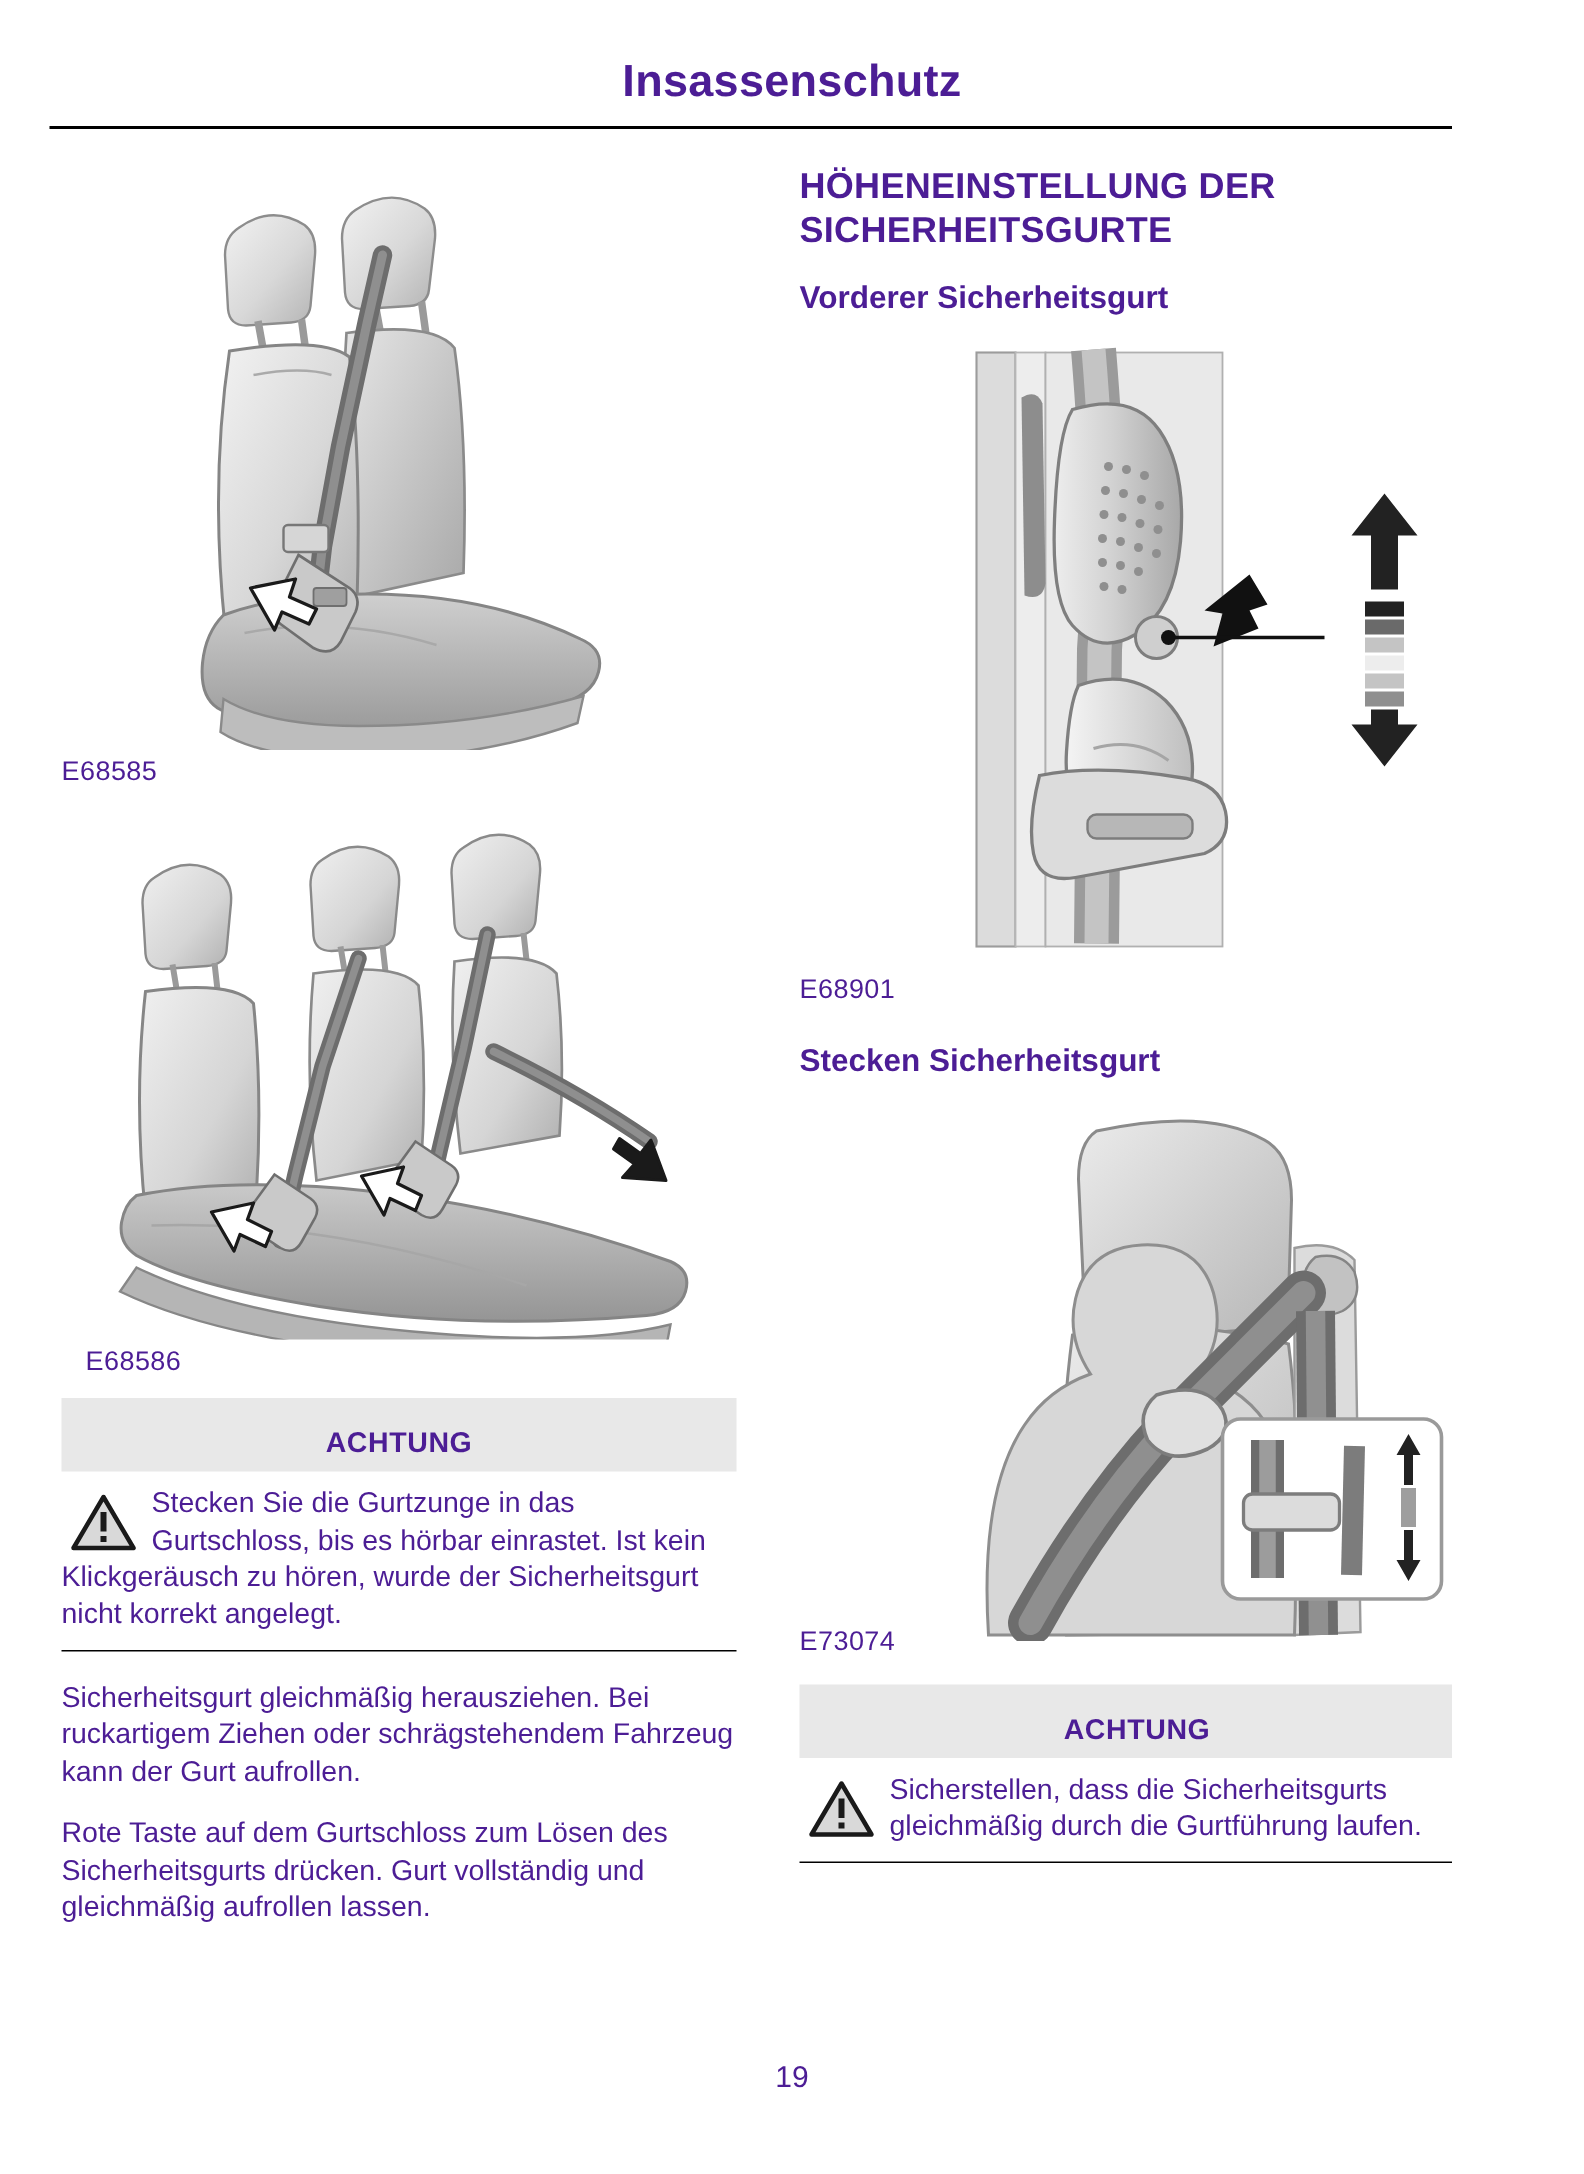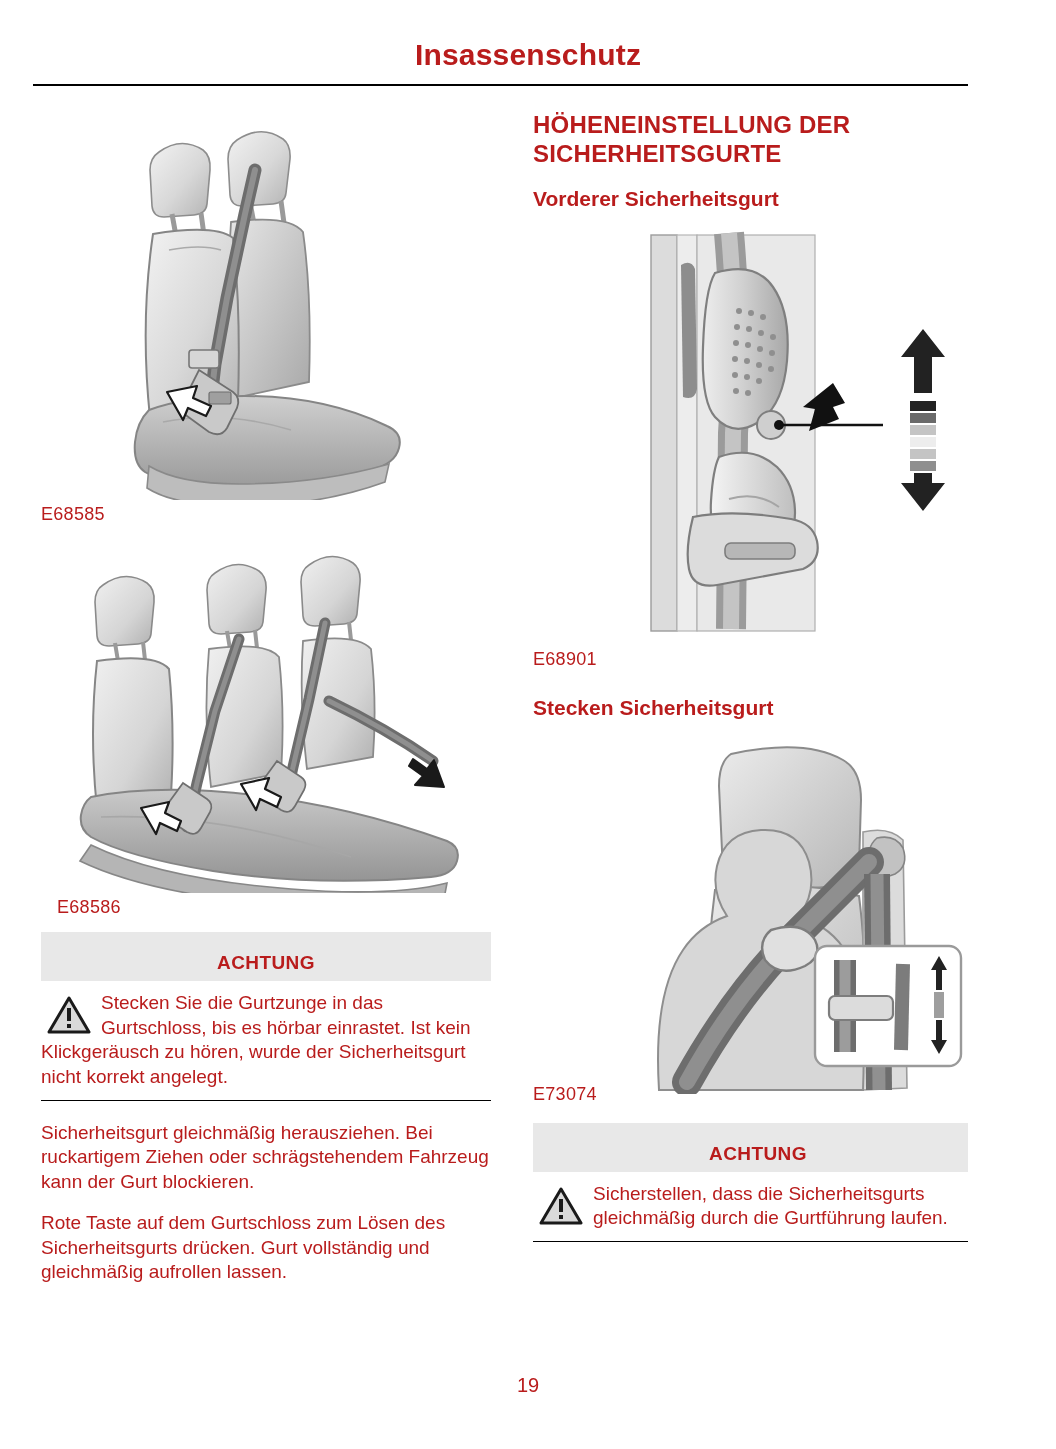--- a/index.html
+++ b/index.html
@@ -6,21 +6,21 @@
     margin: 0;
     padding: 0;
     background: #ffffff;
   }
   .page {
     position: relative;
     width: 968px;
     height: 1449px;
     background: #ffffff;
     font-family: "Liberation Sans", sans-serif;
-    color: #b91c1c;
+    color: #4c1d95;
     overflow: hidden;
     box-sizing: border-box;
   }
   .page-title {
     position: absolute;
     top: 38px;
     left: 0;
     width: 1056px;
     text-align: center;
     font-size: 30px;
@@ -224,21 +224,21 @@
             <path d="M22,3 L42,37 L2,37 Z" fill="#d9d9d9" stroke="#1a1a1a" stroke-width="3" stroke-linejoin="round"></path>
             <rect x="20" y="13" width="4" height="13" fill="#1a1a1a"></rect>
             <rect x="20" y="29" width="4" height="4" fill="#1a1a1a"></rect>
           </svg>
         </span>
         <span>Stecken Sie die Gurtzunge in das Gurtschloss, bis es hörbar einrastet. Ist kein Klickgeräusch zu hören, wurde der Sicherheitsgurt nicht korrekt angelegt.</span>
       </div>
       <div class="warn-rule"></div>
     </div>
 
-    <p class="body" style="margin-top:20px;">Sicherheitsgurt gleichmäßig herausziehen. Bei ruckartigem Ziehen oder schrägstehendem Fahrzeug kann der Gurt blockieren.</p>
+    <p class="body" style="margin-top:20px;">Sicherheitsgurt gleichmäßig herausziehen. Bei ruckartigem Ziehen oder schrägstehendem Fahrzeug kann der Gurt aufrollen.</p>
     <p class="body">Rote Taste auf dem Gurtschloss zum Lösen des Sicherheitsgurts drücken. Gurt vollständig und gleichmäßig aufrollen lassen.</p>
   </div>
 
   <div class="col-right">
 
     <h2 class="sec">HÖHENEINSTELLUNG DER SICHERHEITSGURTE</h2>
     <h3 class="sub">Vorderer Sicherheitsgurt</h3>
 
     <div class="fig">
       <svg width="450" height="420" viewBox="0 0 450 420">

